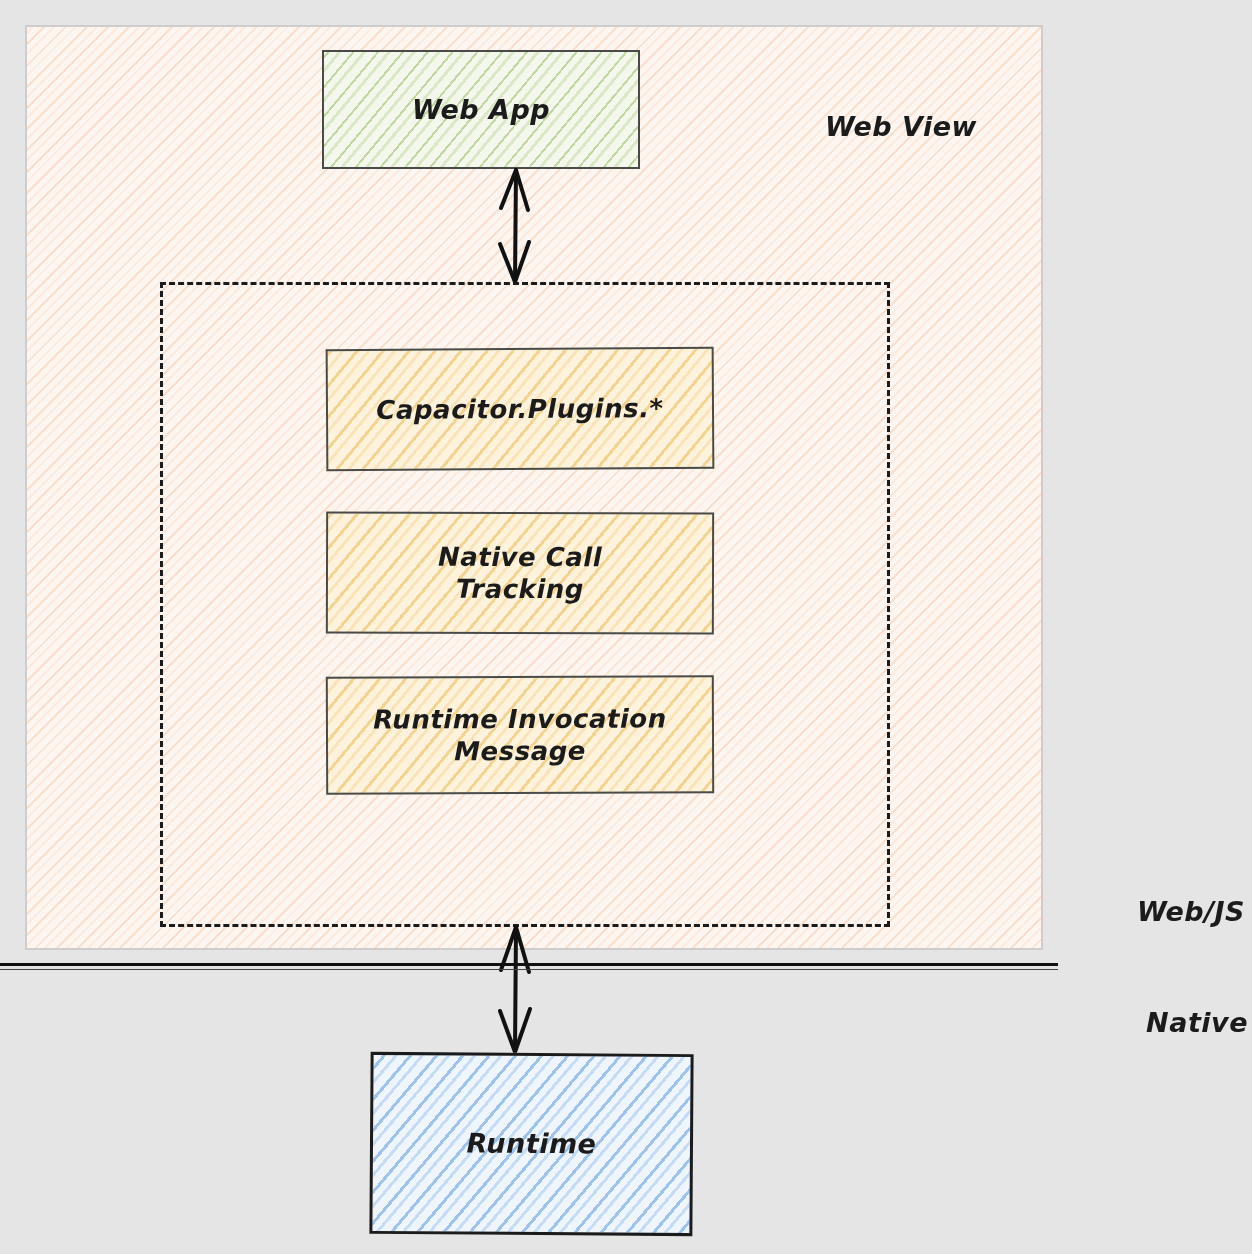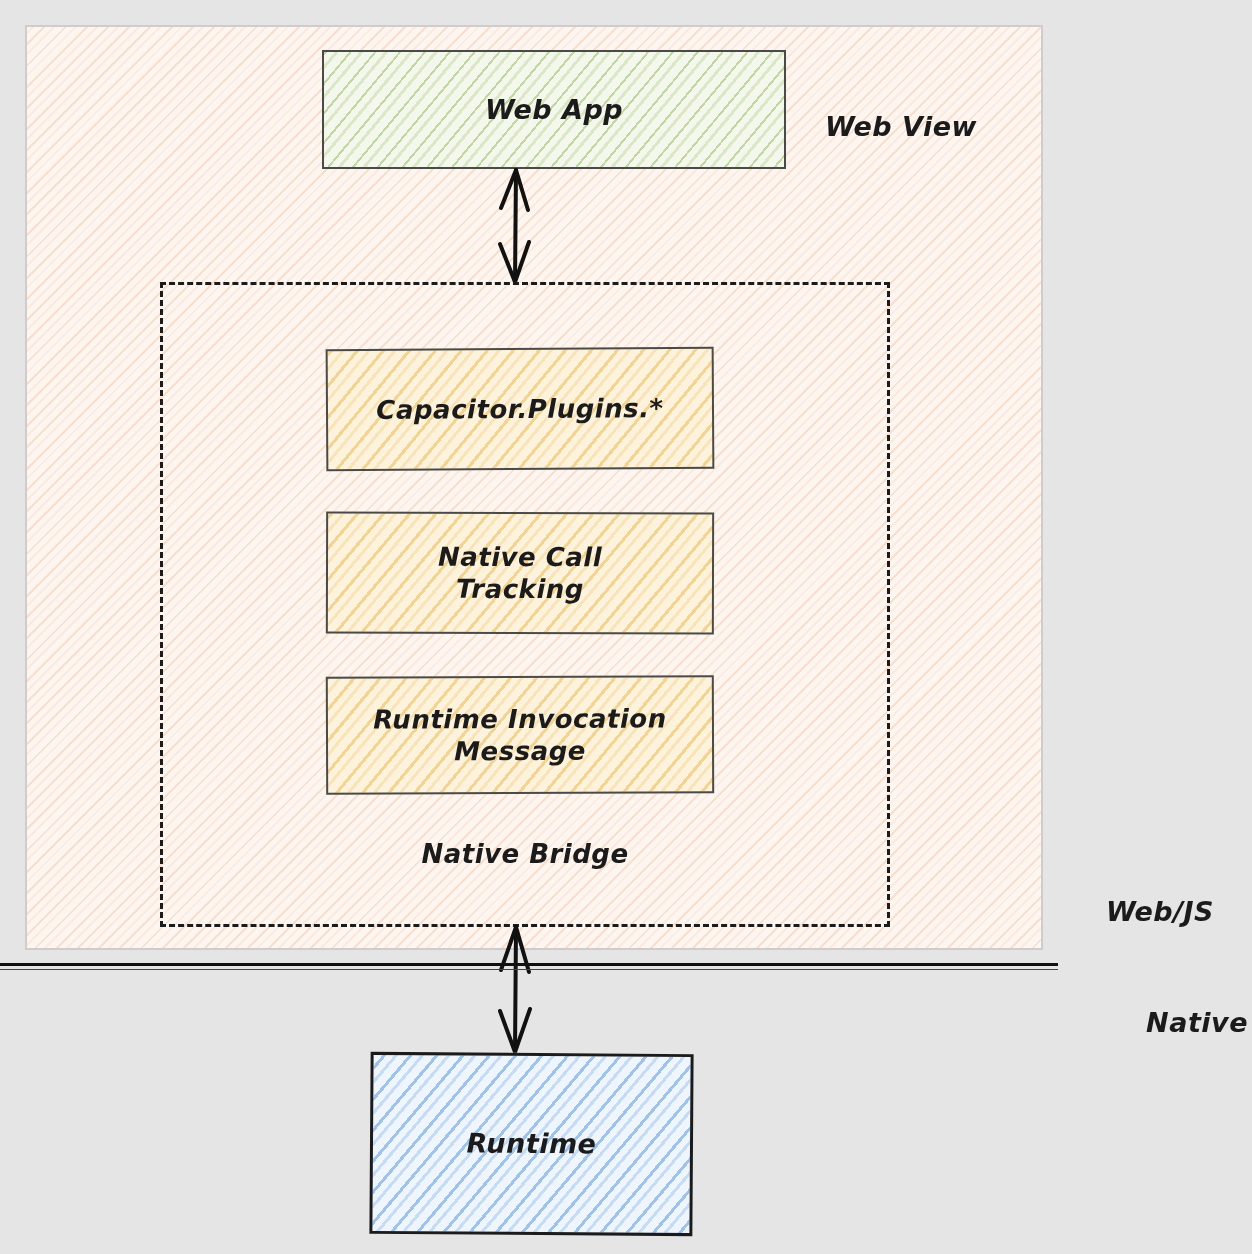--- a/index.html
+++ b/index.html
@@ -61,21 +61,21 @@
     top: 110px;
     width: 190px;
     font-size: 27px;
   }
 
   
   #webapp-box {
     position: absolute;
     left: 322px;
     top: 50px;
-    width: 464px;
+    width: 318px;
     height: 119px;
     box-sizing: border-box;
     border: 2.5px solid #4a4a48;
     background-color: #f4f8ec;
     background-image:
       repeating-linear-gradient(
         -50deg,
         rgba(130, 175, 70, 0.00) 0px,
         rgba(130, 175, 70, 0.00) 6px,
         rgba(130, 175, 70, 0.45) 6px,
@@ -166,21 +166,21 @@
     border-top: 1.5px solid #444444;
   }
 
   
   #webjs-label {
     position: absolute;
     left: 1075px;
     top: 895px;
     width: 170px;
     font-size: 27px;
-    text-align: center;
+    text-align: right;
   }
   #native-label {
     position: absolute;
     left: 1098px;
     top: 1006px;
     width: 150px;
     font-size: 27px;
     text-align: right;
   }
 
@@ -243,21 +243,20 @@
   <div id="plugin-box-1" class="plugin-box">
     <span class="hand">Native Call
 Tracking</span>
   </div>
 
   <div id="plugin-box-2" class="plugin-box">
     <span class="hand">Runtime Invocation
 Message</span>
   </div>
 
-  <div id="bridge-label" class="hand">Native Bridge</div>
 
   <svg id="arrow-bridge-runtime" class="arrow-svg" width="70" height="130" viewBox="0 0 70 130">
     <line x1="36" y1="2" x2="35" y2="127" stroke="#111111" stroke-width="4" stroke-linecap="round"></line>
     <path d="M36 2 L21 45" stroke="#111111" stroke-width="4" fill="none" stroke-linecap="round"></path>
     <path d="M36 2 L49 47" stroke="#111111" stroke-width="4" fill="none" stroke-linecap="round"></path>
     <path d="M35 127 L20 86" stroke="#111111" stroke-width="4" fill="none" stroke-linecap="round"></path>
     <path d="M35 127 L50 84" stroke="#111111" stroke-width="4" fill="none" stroke-linecap="round"></path>
   </svg>
 
   <div id="layer-divider"></div>

